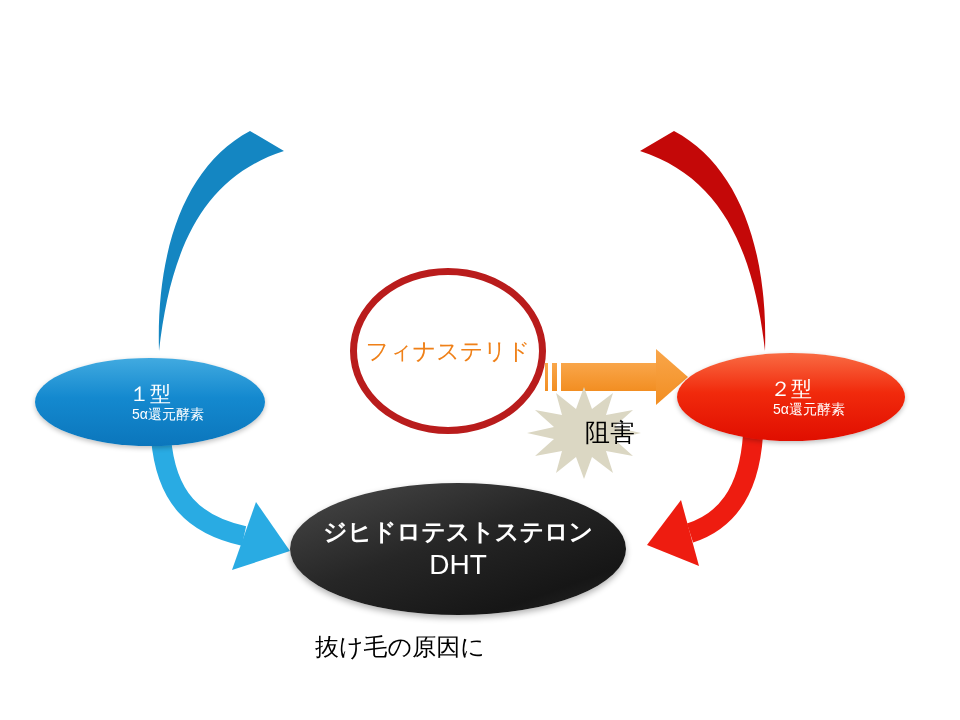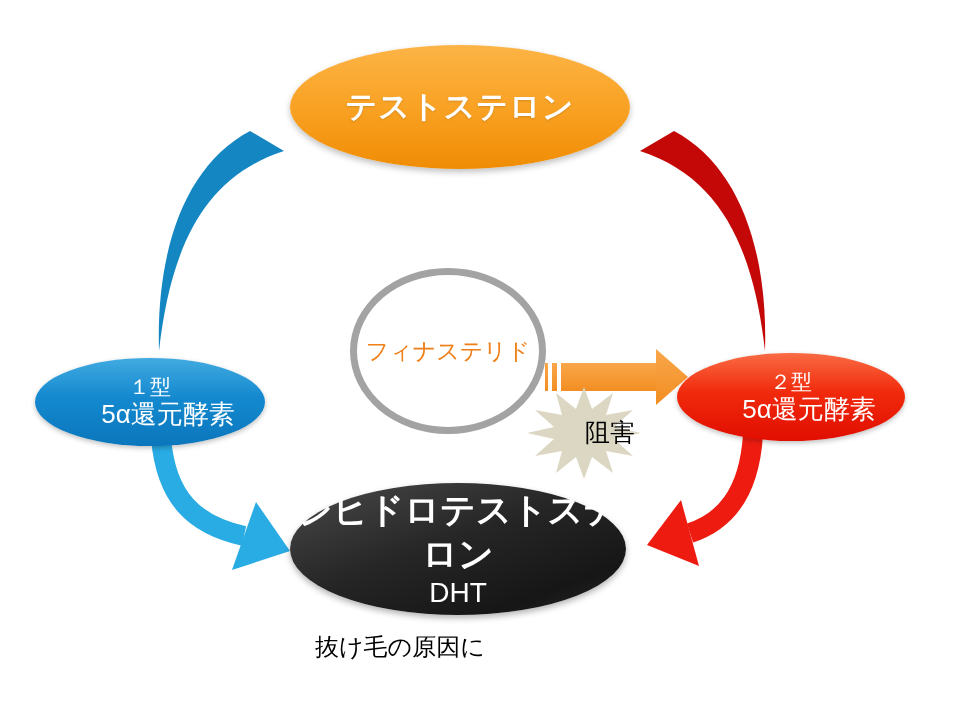--- a/index.html
+++ b/index.html
@@ -12,28 +12,28 @@
         background:linear-gradient(180deg,#FCB446 0%,#F9A224 50%,#F08C04 100%);
         box-shadow:0 3px 6px rgba(0,0,0,0.25);}
   .node-top .l1{font-size:31px;font-weight:bold;letter-spacing:1px;text-shadow:0 1px 2px rgba(0,0,0,0.15);}
   .node-left{left:35px;top:358px;width:230px;height:88px;
         background:linear-gradient(180deg,#41AAE0 0%,#1489CF 45%,#0B76BC 100%);
         box-shadow:0 2px 5px rgba(0,0,0,0.25);}
   .node-right{left:677px;top:353px;width:228px;height:88px;
         background:linear-gradient(180deg,#F96B43 0%,#F12A0C 45%,#E00E00 100%);
         box-shadow:0 2px 5px rgba(0,0,0,0.25);align-items:center;}
   .node-left .l1,.node-right .l1{font-size:21px;font-weight:500;line-height:1.2;}
-  .node-left .l2,.node-right .l2{font-size:26px;font-weight:500;line-height:1.2;margin-left:36px;}
+  .node-left .l2,.node-right .l2{font-size:14px;font-weight:500;line-height:1.2;margin-left:36px;}
   .node-bottom{left:290px;top:483px;width:336px;height:132px;
         background:linear-gradient(160deg,#4A4A4A 0%,#262626 45%,#161616 80%,#2A2A2A 100%);
         box-shadow:0 3px 6px rgba(0,0,0,0.3);}
-  .node-bottom .l1{font-size:35px;font-weight:bold;line-height:1.25;}
+  .node-bottom .l1{font-size:24px;font-weight:bold;line-height:1.25;}
   .node-bottom .l2{font-size:28px;font-weight:normal;line-height:1.25;}
   .circle-node{position:absolute;z-index:2;left:350px;top:268px;width:182px;height:152px;
-        background:#ffffff;border:7px solid #a3a3a3;border-radius:50%;
+        background:#ffffff;border:7px solid #b91c1c;border-radius:50%;
         display:flex;align-items:center;justify-content:center;}
   .circle-node .l1{color:#EF8018;font-size:23px;font-weight:500;}
   .burst-label{position:absolute;z-index:3;left:535px;top:416px;width:100px;text-align:right;
         color:#000000;font-size:25px;font-weight:500;}
   .caption{position:absolute;z-index:2;left:315px;top:631px;width:300px;
         color:#000000;font-size:24px;}
 </style>
 </head>
 <body>
 
@@ -60,23 +60,20 @@
     <g>
       <rect x="545" y="363" width="3" height="28" fill="url(#agrad)"></rect>
       <rect x="552" y="363" width="5" height="28" fill="url(#agrad)"></rect>
       <rect x="561" y="363" width="97" height="28" fill="url(#agrad)"></rect>
       <polygon points="656,349 688,377 656,405" fill="url(#agrad)"></polygon>
     </g>
 
     <polygon fill="#DBD7C3" points="641,433 614,439 633,456 606,451 613,473 592,457 584,479 576,457 556,473 562,451 535,456 554,439 527,433 554,427 535,410 562,415 556,393 576,409 584,387 592,409 613,393 606,415 633,410 614,427"></polygon>
   </svg>
 
-  <div class="node node-top">
-    <div class="l1">テストステロン</div>
-  </div>
 
   <div class="node node-left">
     <div class="l1">１型</div>
     <div class="l2">5α還元酵素</div>
   </div>
 
   <div class="node node-right">
     <div class="l1">２型</div>
     <div class="l2">5α還元酵素</div>
   </div>

